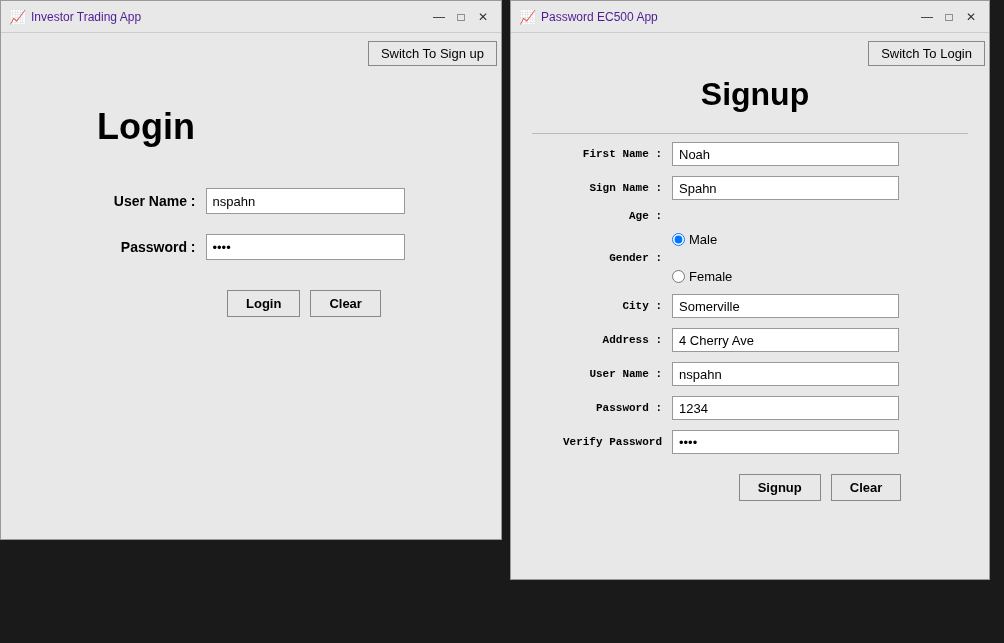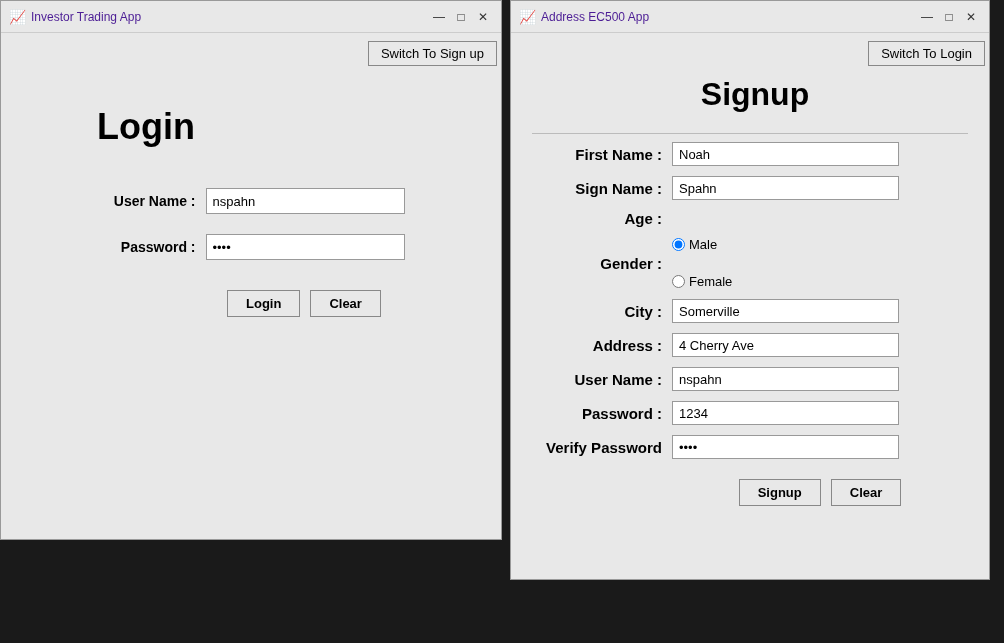--- a/index.html
+++ b/index.html
@@ -166,25 +166,26 @@
     }
 
     .signup-form-row {
       display: flex;
       align-items: center;
       margin-bottom: 10px;
       width: 100%;
     }
 
     .signup-label {
-      font-size: 15px;
+      font-size: 11px;
       font-weight: bold;
       width: 130px;
       text-align: right;
       margin-right: 10px;
+      font-family: Liberation Mono, monospace;
     }
 
     .signup-input {
       border: 1px solid #999;
       background: #fff;
       padding: 3px 6px;
       font-size: 13px;
       font-family: inherit;
       width: 227px;
       height: 24px;
@@ -251,21 +252,21 @@
     <div class="button-row">
       <button class="action-btn">Login</button>
       <button class="action-btn">Clear</button>
     </div>
   </div>
 </div>
 
 <div class="window window-right">
   <div class="title-bar">
     <span class="title-bar-icon">📈</span>
-    <span class="title-bar-text">Address EC500 App</span>
+    <span class="title-bar-text">Password EC500 App</span>
     <div class="title-bar-controls">
       <button class="title-bar-btn">—</button>
       <button class="title-bar-btn">□</button>
       <button class="title-bar-btn">✕</button>
     </div>
   </div>
 
   <div class="top-bar">
     <button class="switch-btn">Switch To Login</button>
   </div>

